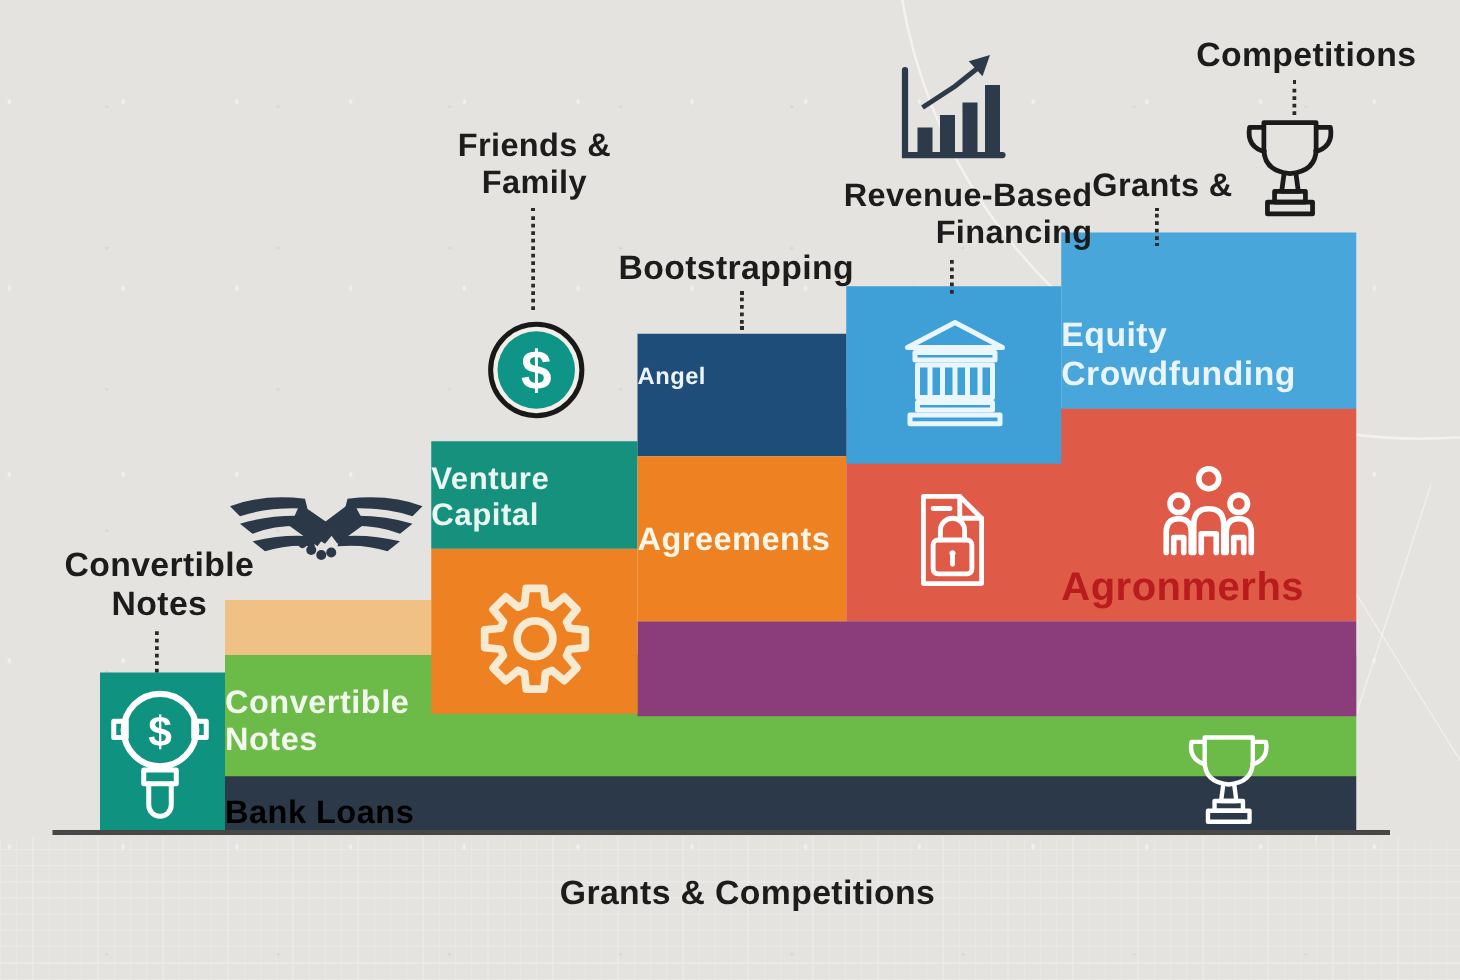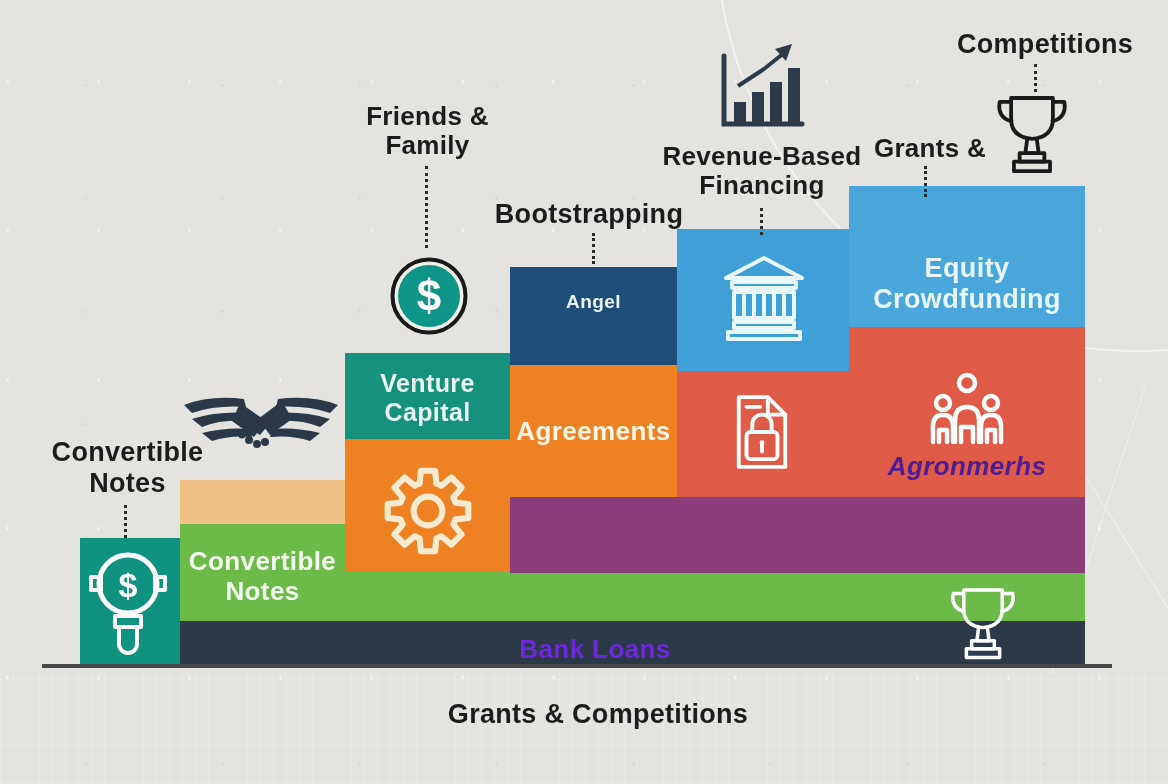--- a/index.html
+++ b/index.html
@@ -38,38 +38,38 @@
   .b-purple   { left:510px; top:497px; width:575px; height:76px;  background:#8b3d7b; }
   .b-gear     { left:345px; top:439px; width:165px; height:132px; background:#ee8122; }
   .b-vc       { left:345px; top:353px; width:165px; height:86px;  background:#16917e; }
   .b-angel    { left:510px; top:267px; width:167px; height:98px;  background:#1d4d78; }
   .b-safe     { left:510px; top:365px; width:167px; height:132px; background:#ee8122; }
   .b-navy     { left:180px; top:621px; width:905px; height:45px;  background:#2b3949; }
   .b-teal1    { left:80px;  top:538px; width:100px; height:128px; background:#0f9280; }
   .ground     { position:absolute; left:42px; top:664px; width:1070px; height:4px; background:#474747; }
 
   .label { position:absolute; text-align:center; color:#1c1c1c; line-height:1.13; letter-spacing:.3px; }
-  .wlabel { position:absolute; text-align:center; line-height:1.16; letter-spacing:.4px; }
+  .wlabel { position:absolute; line-height:1.16; letter-spacing:.4px; }
   .label div, .wlabel div { display:block; }
 
   .l-cn     { left:35px;  top:437px; width:185px; font-size:27px; }
   .l-ff     { left:335px; top:102px; width:185px; font-size:26px; }
   .l-bs     { left:480px; top:199px; width:218px; font-size:27px; }
-  .l-rbf    { left:650px; top:142px; width:224px; font-size:26px; }
+  .l-rbf    { left:650px; top:142px; width:224px; font-size:26px;text-align:right; }
   .l-gr     { left:855px; top:134px; width:150px; font-size:26px; }
   .l-comp   { left:950px; top:29px;  width:190px; font-size:27px; }
   .l-bottom { left:420px; top:699px; width:356px; font-size:27px; }
 
   .t-vc     { left:345px; top:369px; width:165px; font-size:25px; color:#e9f6f1; }
   .t-angel  { left:510px; top:291px; width:167px; font-size:19px; color:#edf4f9; }
   .t-safe   { left:510px; top:416px; width:167px; font-size:26px; color:#fdf5e6; }
   .t-cng    { left:180px; top:546px; width:165px; font-size:26px; color:#f3f8ee; }
   .t-equity { left:849px; top:253px; width:236px; font-size:27px; color:#e9f5fb; }
-  .t-agron  { left:849px; top:451px; width:236px; font-size:26px; color:#4c1d95;font-style:italic; }
-  .t-bank   { left:180px; top:634px; width:830px; font-size:26px; color:#6d28d9; }
+  .t-agron  { left:849px; top:451px; width:236px; font-size:32px; color:#b91c1c; }
+  .t-bank   { left:180px; top:634px; width:830px; font-size:26px; color:#000000; }
 
   .dot-line { position:absolute; width:0; border-left:3px dotted #2a2a2a; }
   .dl-cn   { left:124px;  top:505px; height:33px; }
   .dl-ff   { left:425px;  top:166px; height:82px; }
   .dl-bs   { left:592px;  top:233px; height:31px; }
   .dl-rbf  { left:760px;  top:208px; height:27px; }
   .dl-gr   { left:924px;  top:166px; height:31px; }
   .dl-comp { left:1034px; top:64px;  height:28px; }
 
   .icon { position:absolute; }

